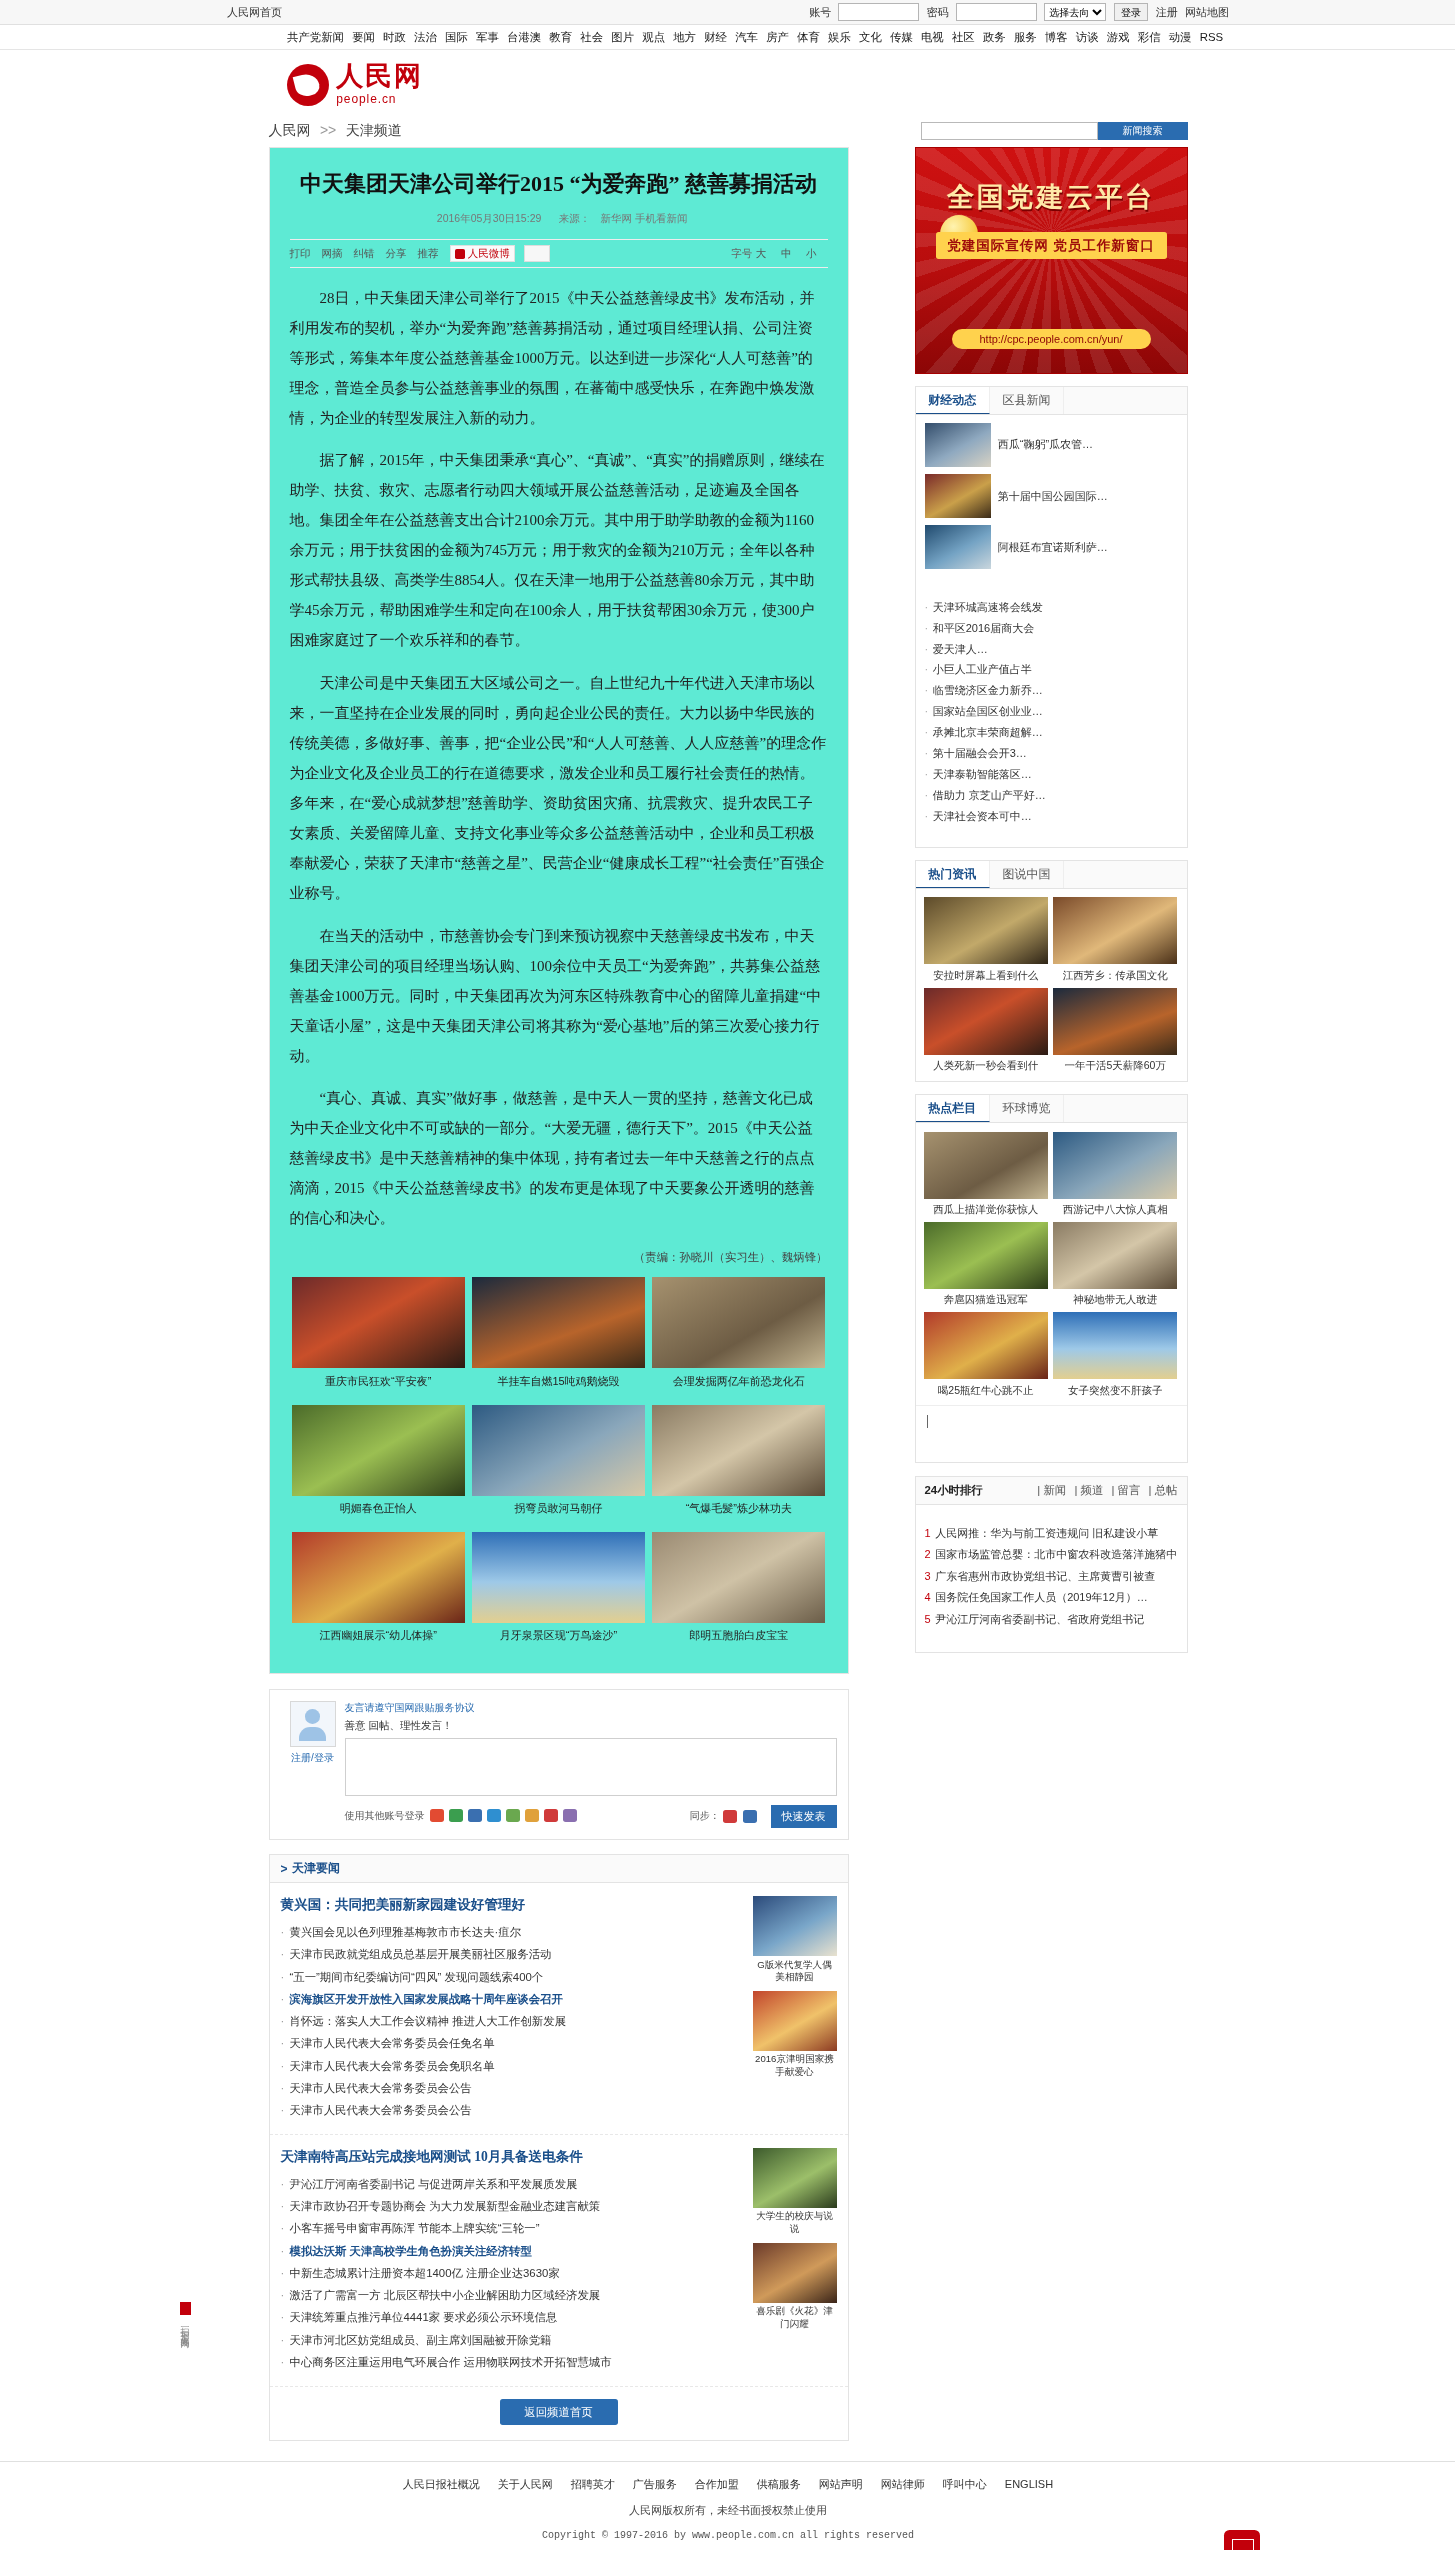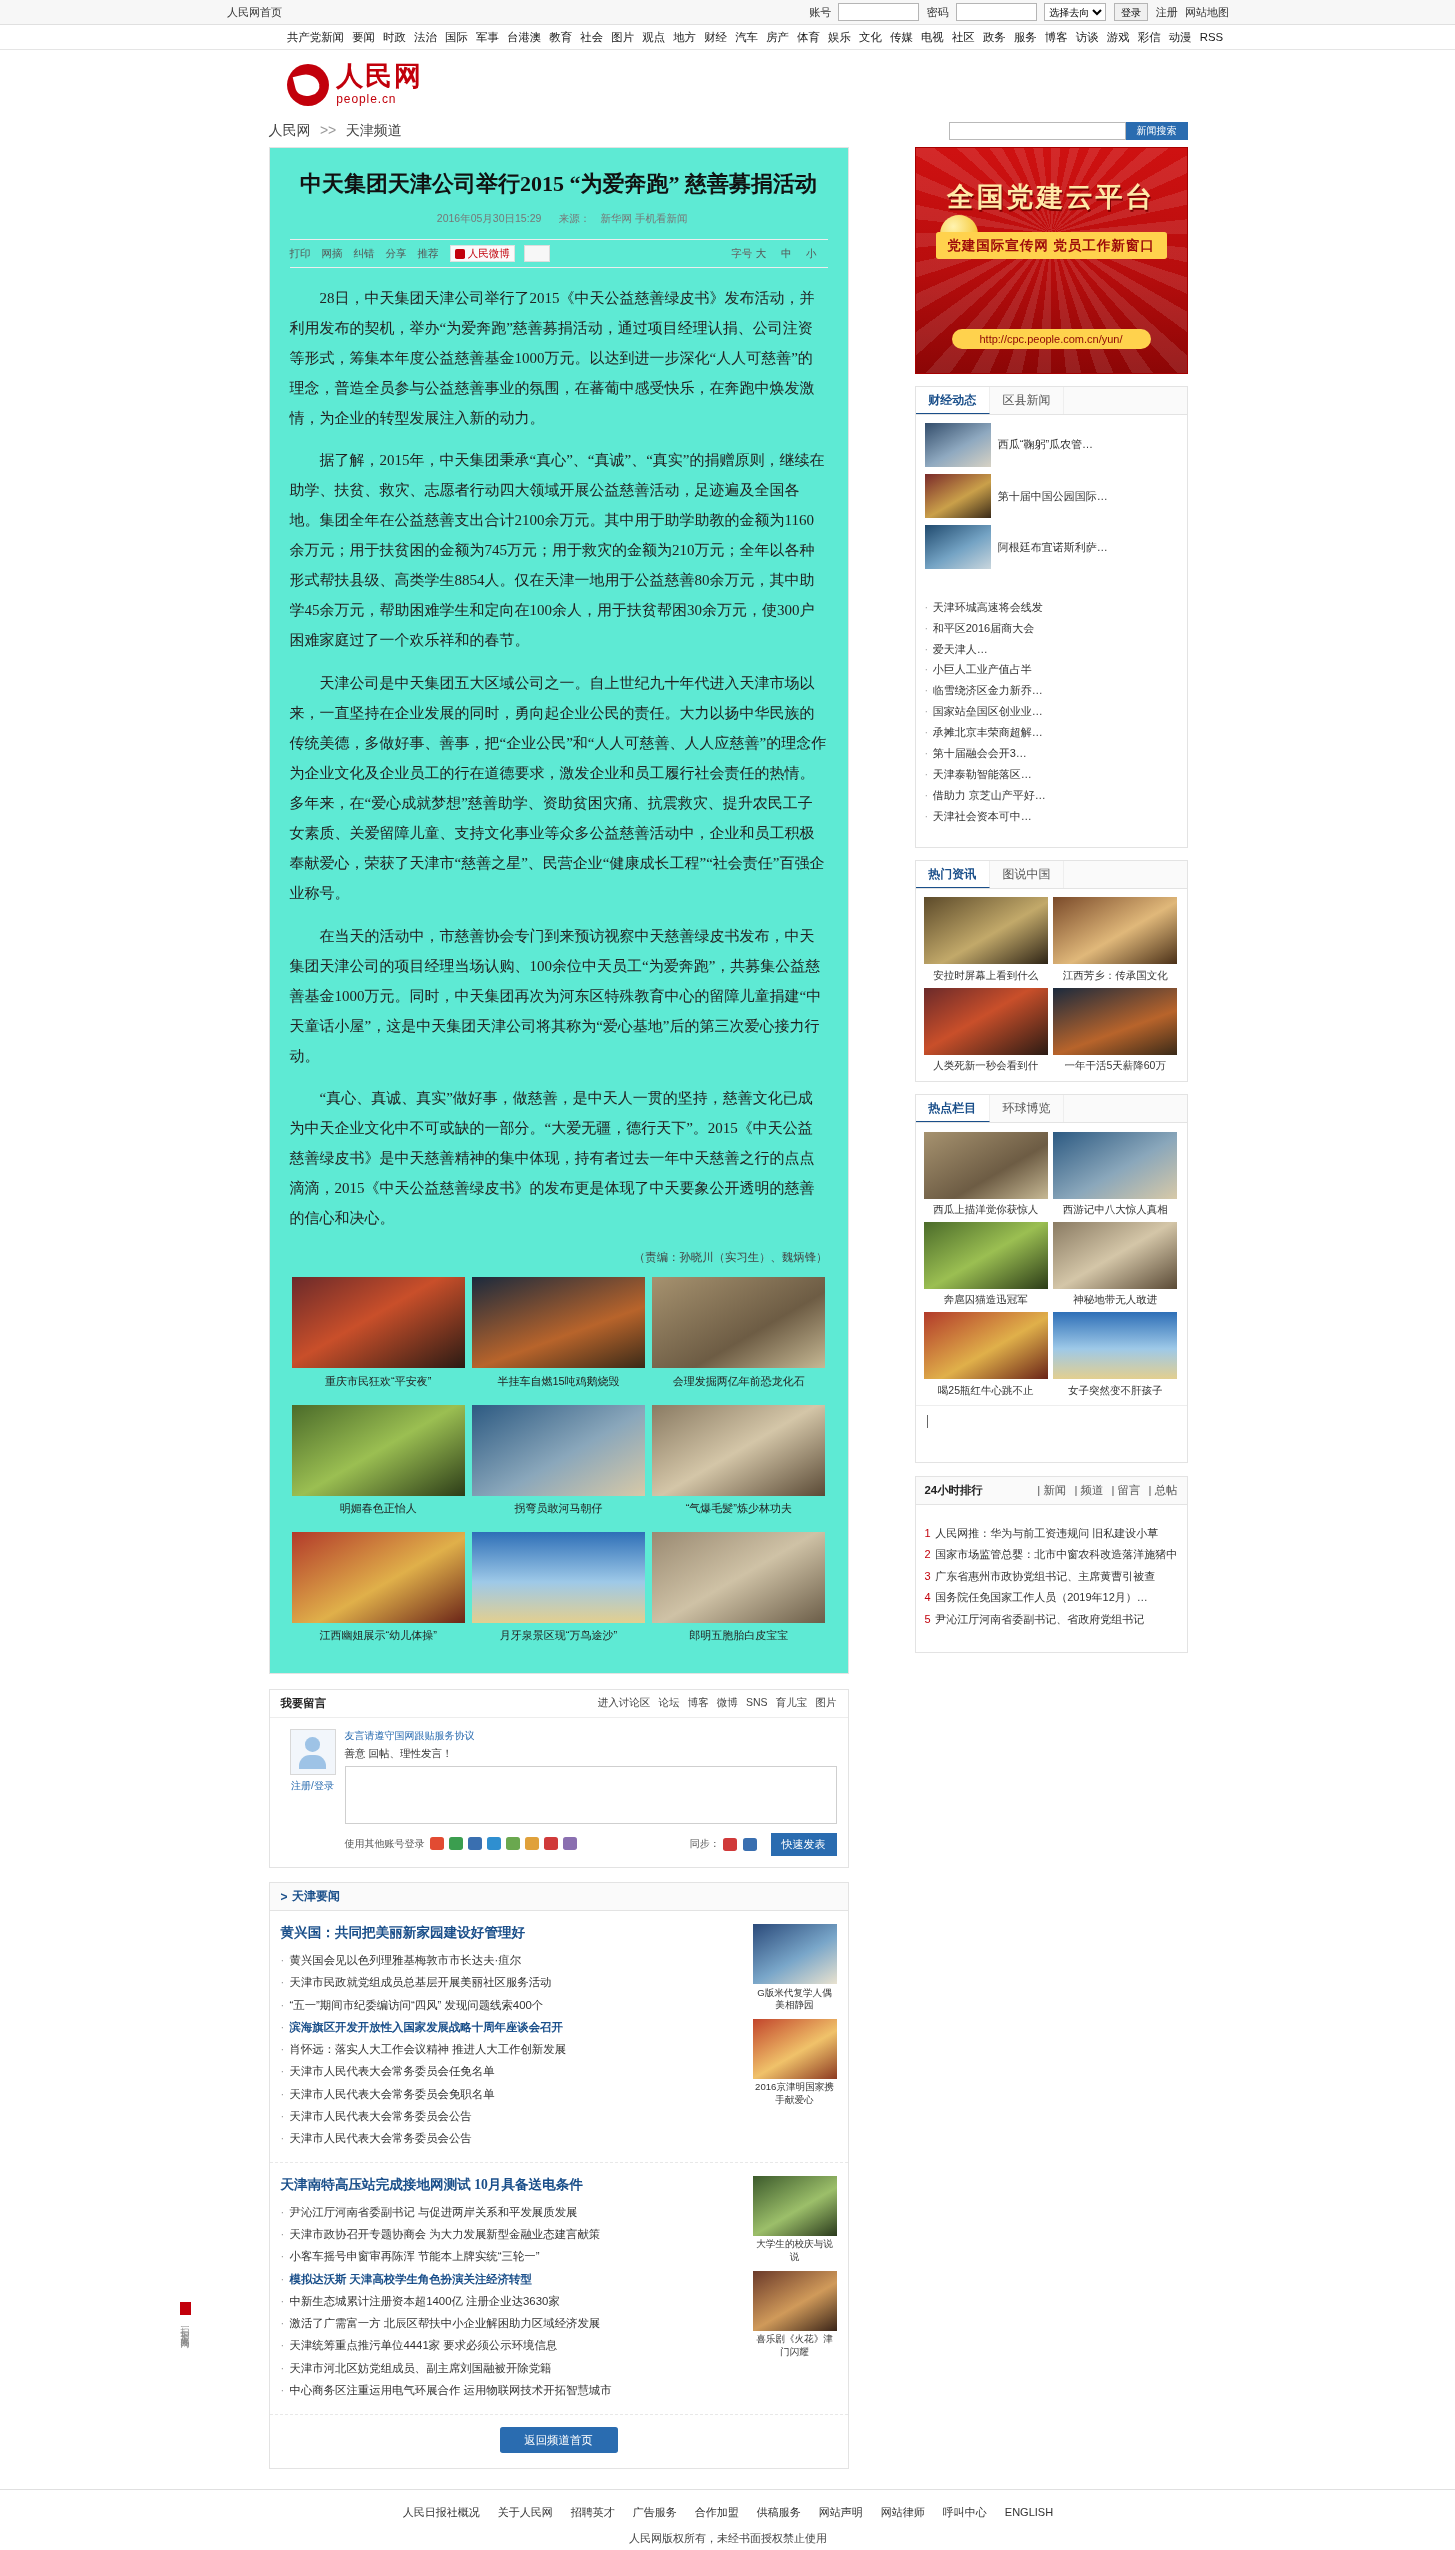--- a/index.html
+++ b/index.html
@@ -162,21 +162,21 @@
     display:block;width:118px;margin:12.7px auto 14.6px auto;text-align:center;
     background:#2a6cb0;color:#fff;font-size:11.4px;padding:5.5px 0;border-radius:2.7px;text-decoration:none;
   }
 
   
   .search-row{display:flex;justify-content:flex-end;align-items:center;padding:5.5px 0 7.3px 0;}
   .search-row input{
     width:177px;height:18px;border:0.9px solid #b9b9b9;box-sizing:border-box;font-size:10px;padding:0 3.6px;
   }
   .search-row .sbtn{
-    background:#2a6cb0;border:0.9px solid #2a6cb0;color:#fff;font-size:10px;height:18px;padding:0 10px;cursor:pointer;
+    background:#2a6cb0;border:0.9px solid #2a6cb0;color:#fff;font-size:10px;height:18px;padding:0 24px;cursor:pointer;
   }
   .ad{
     width:273px;height:227px;background:linear-gradient(180deg,#cf1111 0%,#b70d0d 55%,#8c0606 100%);
     position:relative;overflow:hidden;border:0.9px solid #a60000;box-sizing:border-box;
   }
   .ad .rays{position:absolute;inset:0;background:
      repeating-conic-gradient(from 0deg at 50% 38%, rgba(255,255,255,.10) 0deg 6deg, rgba(255,255,255,0) 6deg 12deg);}
   .ad .t1{
     position:absolute;top:31px;left:0;right:0;text-align:center;color:#ffe9a8;
     font-size:27px;font-weight:bold;letter-spacing:2.7px;text-shadow:0.9px 1.8px 0 #7a0000;
@@ -409,24 +409,20 @@
             <div class="pcell">
               <div class="img">
                 <div class="ph g9"></div>
               </div>
               <div class="cap"><a href="#">郎明五胞胎白皮宝宝</a></div>
             </div>
           </div>
       </div>
 
       <div class="comment-box">
-        <div class="cmt-head">
-          <span class="t">我要留言</span>
-          <span class="links" id="cmt-links"><a href="#">进入讨论区</a><a href="#">论坛</a><a href="#">博客</a><a href="#">微博</a><a href="#">SNS</a><a href="#">育儿宝</a><a href="#">图片</a></span>
-        </div>
         <div class="cmt-body">
           <div class="avatar-col">
             <div class="avatar"></div>
             <div class="reg">注册/登录</div>
           </div>
           <div class="cmt-right">
             <div class="cmt-note">友言请遵守国网跟贴服务协议</div>
             <div class="cmt-note2">善意 回帖、理性发言！</div>
             <textarea class="cmt" placeholder="" style=""></textarea>
             <div class="cmt-foot">

